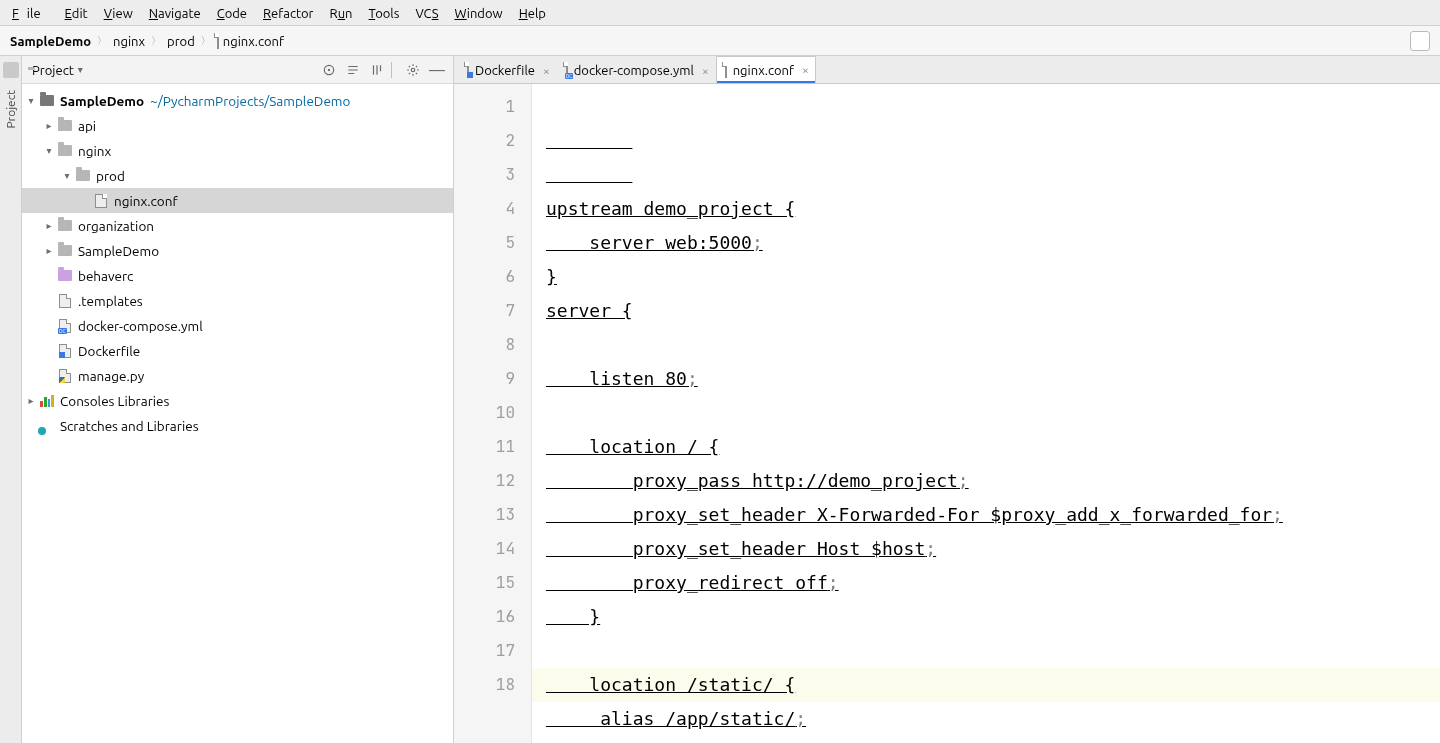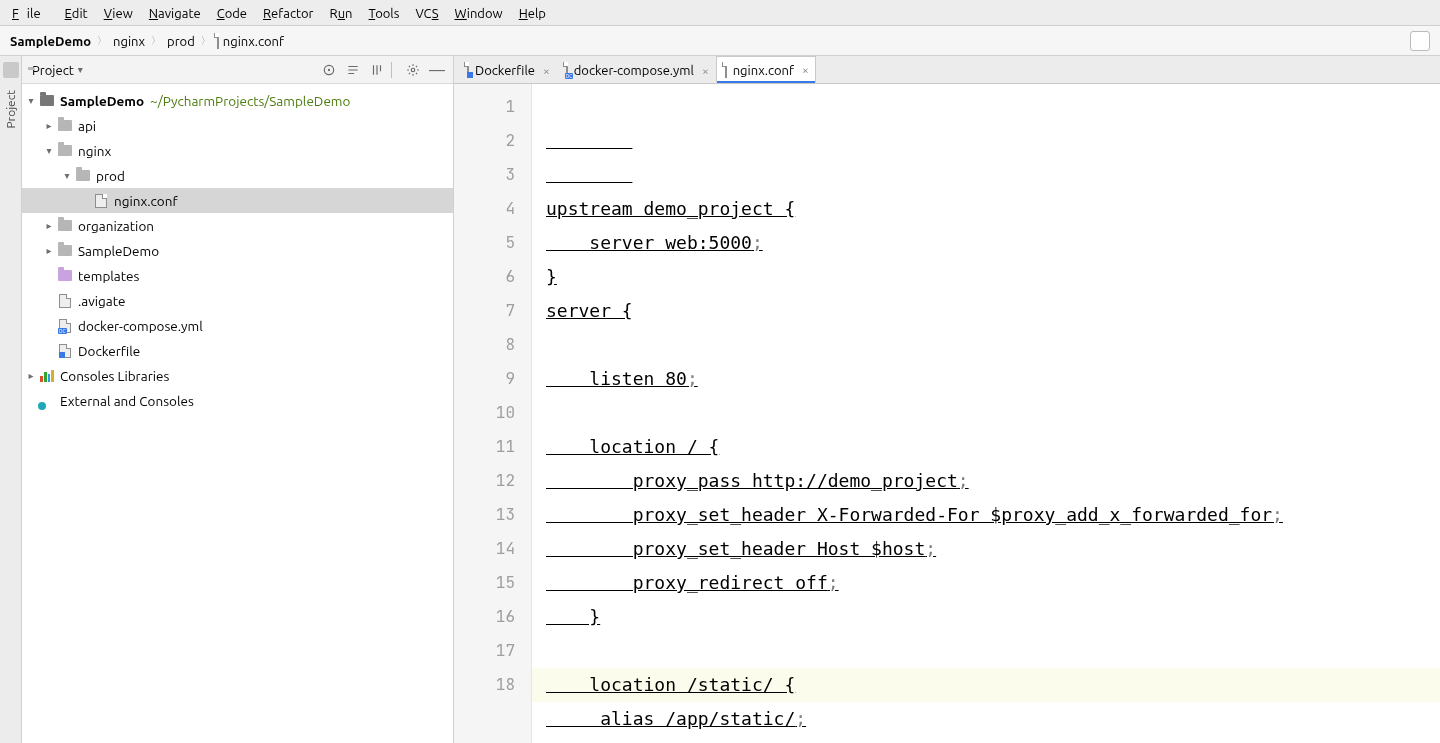--- a/index.html
+++ b/index.html
@@ -28,21 +28,21 @@
 .sidebar-header { height:28px; background:#f3f3f3; border-bottom:1px solid #d9d9d9; display:flex; align-items:center; padding:0 6px; font-size:13px; gap:4px; }
 .sidebar-header .title { display:flex; align-items:center; gap:4px; flex:1; }
 .sidebar-header .icon-btn { width:20px; height:20px; display:flex; align-items:center; justify-content:center; color:#6a6a6a; cursor:pointer; font-size:13px; }
 .sidebar-header .icon-btn svg { width:14px; height:14px; }
 
 .tree { padding:4px 0; font-size:13.5px; user-select:none; }
 .tree-row { display:flex; align-items:center; height:25px; padding-left:2px; cursor:default; white-space:nowrap; }
 .tree-row .arrow { width:14px; text-align:center; color:#6e6e6e; font-size:10px; }
 .tree-row .icon { width:18px; height:18px; display:flex; align-items:center; justify-content:center; margin-right:4px; }
 .tree-row .label b { font-weight:bold; }
-.tree-row .path { color:#4d7c0f; margin-left:6px; }
+.tree-row .path { color:#0369a1; margin-left:6px; }
 .tree-row.selected { background:#d6d6d6; }
 .indent1 { padding-left:20px; }
 .indent2 { padding-left:38px; }
 .indent3 { padding-left:56px; }
 
 
 .fo { width:14px; height:11px; background:#b6b6b6; border-radius:1px; position:relative; }
 .fo::before { content:""; position:absolute; top:-3px; left:0; width:6px; height:3px; background:#b6b6b6; border-radius:1px 1px 0 0; }
 .fo.dark { background:#777; } .fo.dark::before{ background:#777; }
 .fo.purple { background:#c9a3e0; } .fo.purple::before{ background:#c9a3e0; }
@@ -202,61 +202,68 @@
         <span class="icon">
             <span class="fo"></span>
           </span>
         <span>SampleDemo</span>
       </div>
       <div class="tree-row indent1">
         <span class="arrow"></span>
         <span class="icon">
             <span class="fo purple"></span>
           </span>
-        <span>templates</span>
+        <span>behaverc</span>
       </div>
       <div class="tree-row indent1">
         <span class="arrow"></span>
         <span class="icon">
             <span class="fi"></span>
           </span>
-        <span>.avigate</span>
+        <span>.templates</span>
       </div>
       <div class="tree-row indent1">
         <span class="arrow"></span>
         <span class="icon">
             <span class="fi dc"></span>
           </span>
         <span>docker-compose.yml</span>
       </div>
       <div class="tree-row indent1">
         <span class="arrow"></span>
         <span class="icon">
             <span class="fi d"></span>
           </span>
         <span>Dockerfile</span>
+      </div>
+      <div class="tree-row indent1">
+        <span class="arrow"></span>
+        <span class="icon">
+            <span class="fi py"></span>
+          </span>
+        <span>manage.py</span>
       </div>
       <div class="tree-row">
         <span class="arrow">▸</span>
         <span class="icon">
             <span class="lib-icon">
               <span></span>
               <span></span>
               <span></span>
               <span></span>
             </span>
           </span>
         <span>Consoles Libraries</span>
       </div>
       <div class="tree-row">
         <span class="arrow"></span>
         <span class="icon">
             <span class="scratch-icon"><span class="f"></span><span class="c"></span></span>
           </span>
-        <span>External and Consoles</span>
+        <span>Scratches and Libraries</span>
       </div>
     </div>
   </div>
 
   <div class="editor">
     <div class="tabs">
       <div class="tab">
         <span class="icon"><span class="fi d"></span></span>
         <span>Dockerfile</span>
         <span class="close">×</span>

